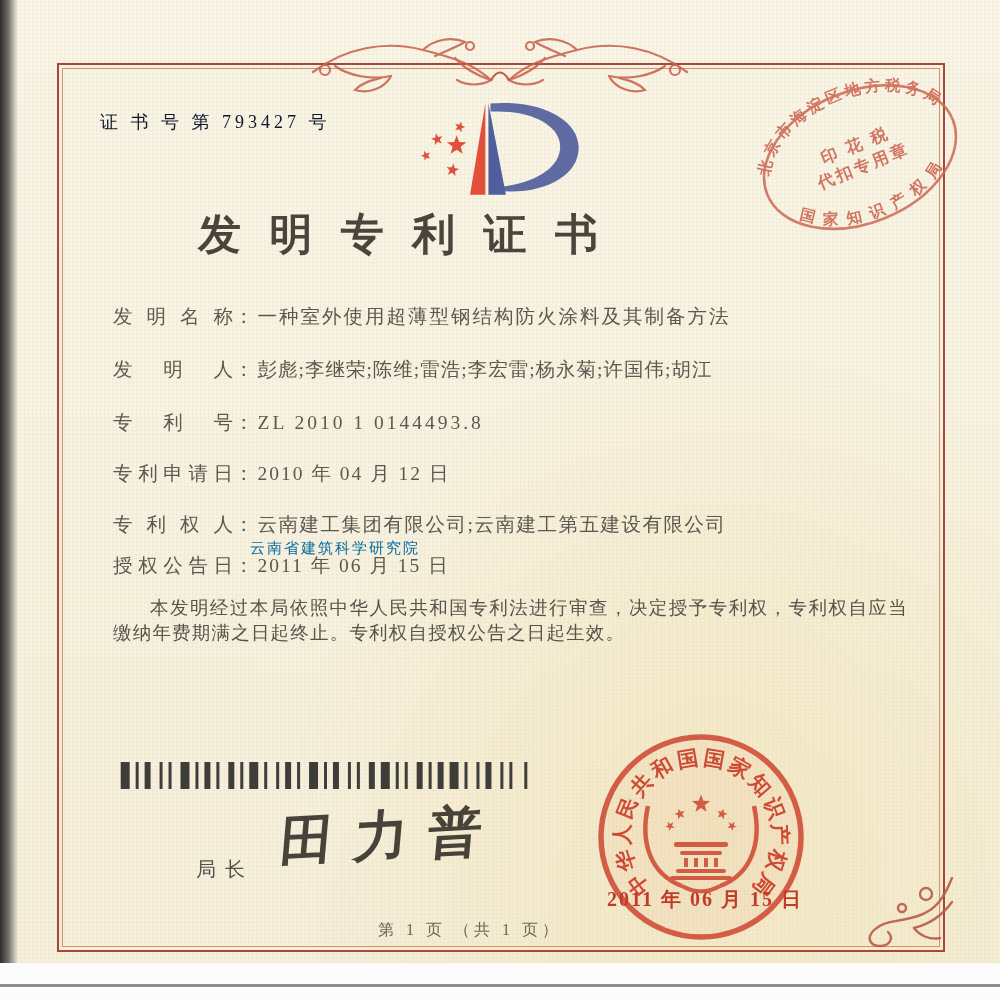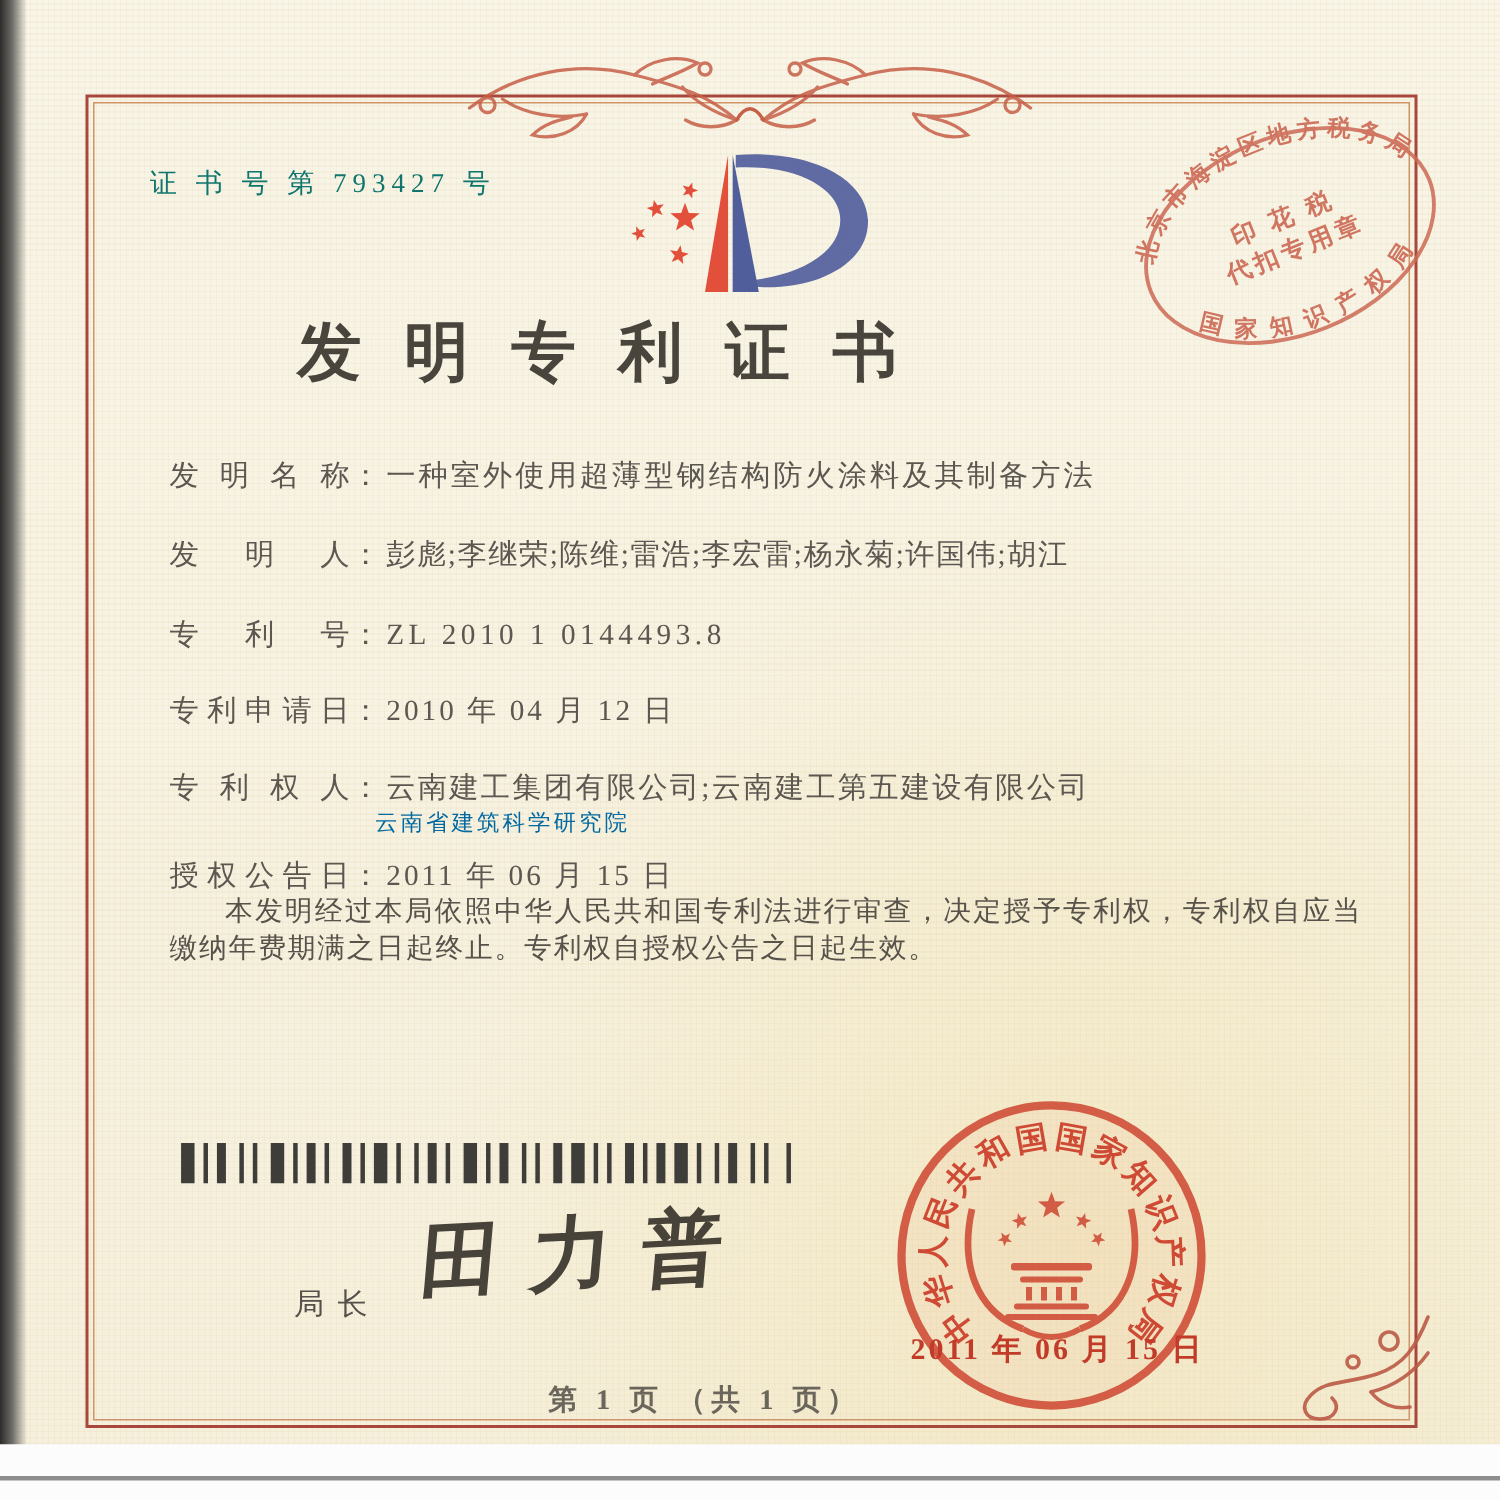--- a/index.html
+++ b/index.html
@@ -30,21 +30,21 @@
   #frame{
     left:57px;top:63px;width:884px;height:885px;
     border:2px solid #a8473b;
   }
   #frame::before{
     content:"";position:absolute;inset:3px;border:1px solid #d09468;
   }
 
   
   #cert-no{
-    left:100px;top:110px;font-size:18px;letter-spacing:4px;color:#0f766e;white-space:nowrap;
+    left:100px;top:110px;font-size:18px;letter-spacing:4px;color:#0f172a;white-space:nowrap;
   }
   #logo{left:388px;top:96px;}
   #title{
     left:0;top:206px;width:796px;text-align:center;
     font-size:43px;font-weight:600;color:#49453d;
     letter-spacing:0.66em;text-indent:0.66em;white-space:nowrap;
   }
 
   
   .field{left:113px;font-size:19.5px;color:#5c5750;white-space:nowrap;}
@@ -86,21 +86,21 @@
     left:600px;top:886px;width:210px;text-align:center;
     font-size:20px;font-weight:600;letter-spacing:2px;color:#c23b28;white-space:nowrap;
   }
   #tax-seal{left:740px;top:72px;overflow:visible;opacity:.85;}
   .tax-arc{font-size:15.5px;fill:#c9604b;font-weight:600;}
   .tax-center{font-size:16.5px;fill:#c9604b;font-weight:600;text-anchor:middle;letter-spacing:3px;}
 
   
   #page-no{
     left:0;top:920px;width:940px;text-align:center;
-    font-size:19px;letter-spacing:4px;color:#6b665c;white-space:nowrap;font-weight:bold;
+    font-size:16px;letter-spacing:4px;color:#6b665c;white-space:nowrap;
   }
 
   .orn{overflow:visible;}
 </style>
 </head>
 <body>
 
 <div id="page" class="abs"></div>
 <div id="frame" class="abs"></div>
 <div id="spine" class="abs"></div>
@@ -165,21 +165,21 @@
 <div class="field abs" style="top:409px">
   <span class="flabel">专利号</span><span class="fcolon">：</span><span class="fvalue" style="letter-spacing:3px">ZL 2010 1 0144493.8</span>
 </div>
 <div class="field abs" style="top:460px">
   <span class="flabel">专利申请日</span><span class="fcolon">：</span><span class="fvalue">2010 年 04 月 12 日</span>
 </div>
 <div class="field abs" style="top:511px">
   <span class="flabel">专利权人</span><span class="fcolon">：</span><span class="fvalue" style="letter-spacing:1.5px">云南建工集团有限公司;云南建工第五建设有限公司</span>
 </div>
 <div class="fvalue2 abs" style="top:539px">云南省建筑科学研究院</div>
-<div class="field abs" style="top:570px">
+<div class="field abs" style="top:552px">
   <span class="flabel">授权公告日</span><span class="fcolon">：</span><span class="fvalue">2011 年 06 月 15 日</span>
 </div>
 
 <div id="paras" class="abs">
   <p>本发明经过本局依照中华人民共和国专利法进行审查，决定授予专利权，专利权自应当缴纳年费期满之日起终止。专利权自授权公告之日起生效。</p>
 </div>
 
 <svg id="barcode" class="abs" preserveAspectRatio="none" viewBox="0 0 307.6000000000002 27">
     <rect x="2" y="0" width="6.6000000000000005" height="27" fill="#3f3d3a"></rect>
     <rect x="13.000000000000002" y="0" width="2.2" height="27" fill="#3f3d3a"></rect>

